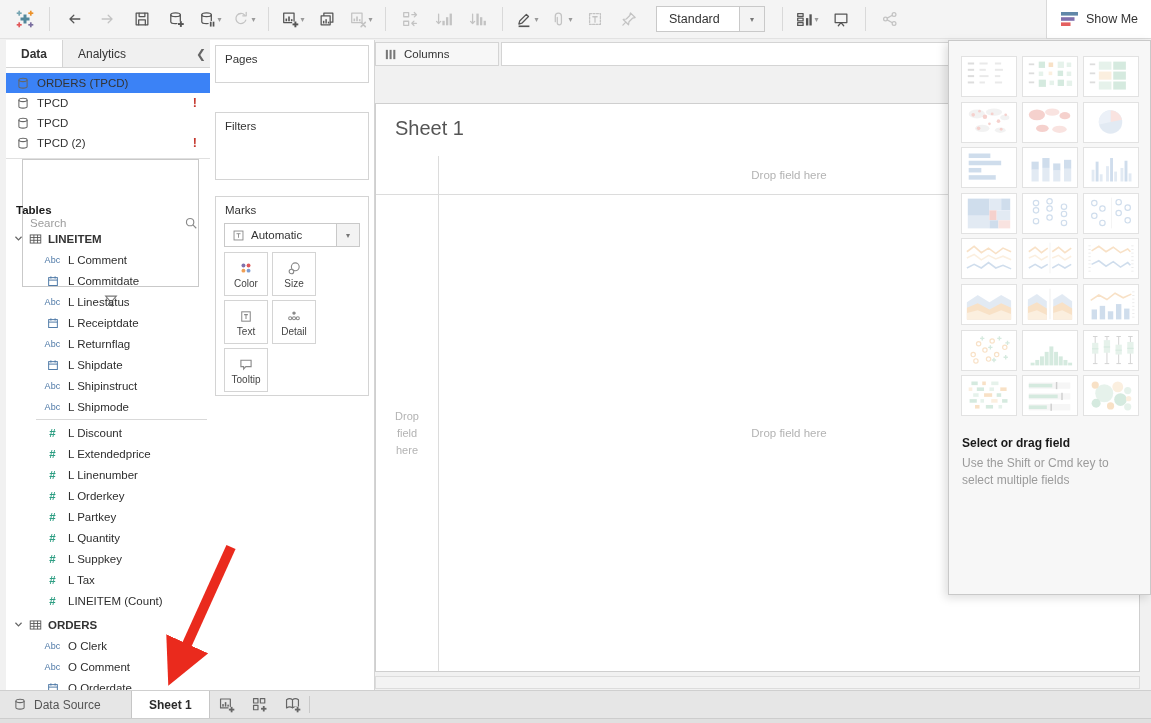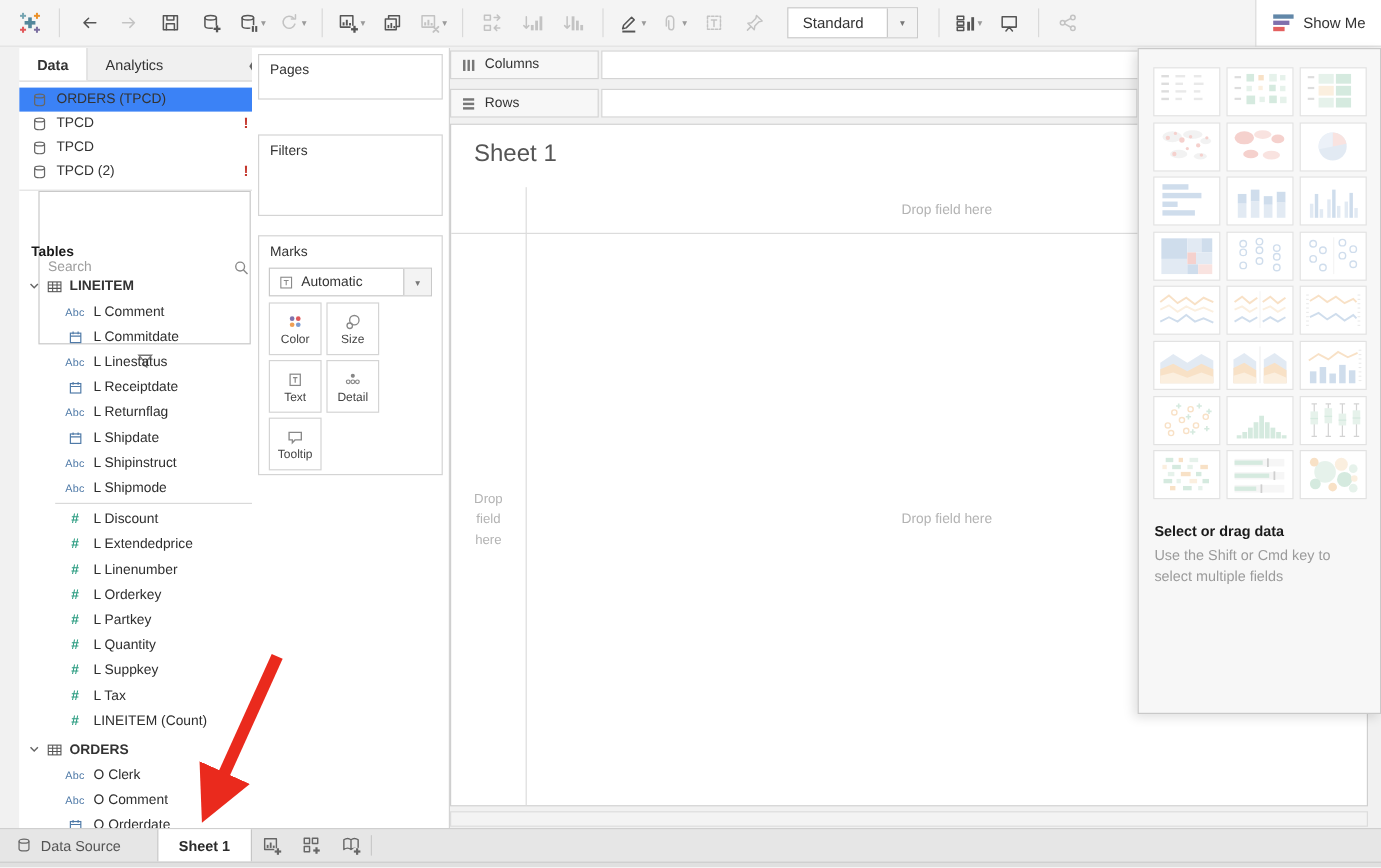--- a/index.html
+++ b/index.html
@@ -13,21 +13,21 @@
   .tbtn.dim{color:#c3c3c3;}
   .tcaret{font-size:8px;color:#9a9a9a;margin-left:1px;}
   .tsep{width:1px;height:24px;background:#d9d9d9;margin:0 7px;}
   .fit-select{display:flex;align-items:stretch;border:1px solid #c9c9c9;background:#fff;height:24px;margin:0 10px;}
   .fit-select .flbl{display:flex;align-items:center;padding:0 12px;min-width:58px;font-size:12.5px;color:#333;}
   .fit-select .fdd{width:24px;border-left:1px solid #c9c9c9;background:#f3f3f3;display:flex;align-items:center;justify-content:center;color:#777;font-size:8px;}
   .showme-btn{position:absolute;right:0;top:0;width:105px;height:39px;background:#fff;
               border-left:1px solid #d9d9d9;border-bottom:1px solid #d9d9d9;box-sizing:border-box;
               display:flex;align-items:center;justify-content:center;gap:7px;font-size:12.5px;color:#333;}
   
-  .sidebar{position:absolute;left:16px;top:40px;width:210px;height:650px;background:#fff;
+  .sidebar{position:absolute;left:6px;top:40px;width:210px;height:650px;background:#fff;
            border-right:1px solid #d4d4d4;box-sizing:border-box;overflow:hidden;}
   .side-tabs{height:27px;display:flex;background:#f0f0f0;border-bottom:1px solid #d4d4d4;}
   .side-tab{display:flex;align-items:center;padding:0 15px;font-size:12px;color:#333;}
   .side-tab.active{background:#fff;font-weight:bold;border-right:1px solid #d4d4d4;}
   .collapse{margin-left:auto;display:flex;align-items:center;padding-right:9px;color:#666;font-size:12px;}
   .ds-list{padding:5px 0;}
   .ds-row{height:20px;display:flex;align-items:center;padding-left:11px;font-size:11.5px;position:relative;gap:8px;}
   .ds-row.selected{background:#3b82f6;}
   .warn{position:absolute;right:18px;color:#c4372d;font-weight:bold;font-size:12.5px;}
   .search-zone{border-top:1px solid #e0e0e0;height:36px;display:flex;align-items:center;padding:0 8px;gap:6px;flex-direction:column;}
@@ -595,33 +595,20 @@
           <svg width="13" height="13" viewBox="0 0 14 14">
             <rect x="2" y="2" width="2.2" height="10" fill="#777" stroke="none"></rect>
             <rect x="6" y="2" width="2.2" height="10" fill="#777" stroke="none"></rect>
             <rect x="10" y="2" width="2.2" height="10" fill="#777" stroke="none"></rect>
           </svg>
         </span>
       <span>Columns</span>
       </div>
     <div class="shelf-area"></div>
   </div>
-  <div class="shelf" style="left:375px;top:74px;width:573px">
-    <div class="shelf-label">
-      <span id="ic-rows">
-          <svg width="13" height="13" viewBox="0 0 14 14">
-            <rect x="2" y="2" width="10" height="2.2" fill="#777" stroke="none"></rect>
-            <rect x="2" y="6" width="10" height="2.2" fill="#777" stroke="none"></rect>
-            <rect x="2" y="10" width="10" height="2.2" fill="#777" stroke="none"></rect>
-          </svg>
-        </span>
-      <span>Rows</span>
-      </div>
-    <div class="shelf-area"></div>
-  </div>
 
   <div class="canvas">
     <div class="sheet-title">Sheet 1</div>
     <div class="cv-vline"></div>
     <div class="cv-hline"></div>
     <div class="drop-top">Drop field here</div>
     <div class="drop-left">
       <span>Drop field here</span>
       </div>
     <div class="drop-center">Drop field here</div>
@@ -947,21 +934,21 @@
             <circle cx="38" cy="25" r="7" fill="#b4d9c5"></circle>
             <circle cx="11" cy="29" r="5" fill="#b4d9c5"></circle>
             <circle cx="27" cy="32" r="4" fill="#f3c999"></circle>
             <circle cx="46" cy="15" r="4" fill="#d3e8dc"></circle>
             <circle cx="10" cy="9" r="4" fill="#f3c999"></circle>
             <circle cx="46" cy="33" r="4" fill="#d3e8dc"></circle>
             <circle cx="47" cy="24" r="3" fill="#f8e2c6"></circle>
           </svg>
         </div>
       </div>
-    <div class="sm-title">Select or drag data</div>
+    <div class="sm-title">Select or drag field</div>
     <div class="sm-hint">Use the Shift or Cmd key to select multiple fields</div>
   </div>
 
   <div class="bottombar">
     <div class="bb-tab ds">
       <span id="ic-dstab">
           <svg width="12" height="13" viewBox="0 0 14 15" fill="none" stroke="#666" stroke-width="1.2">
             <ellipse cx="7" cy="3.4" rx="4.8" ry="1.9"></ellipse>
             <path d="M2.2 3.4 V11 a4.8 1.9 0 0 0 9.6 0 V3.4"></path>
           </svg>

